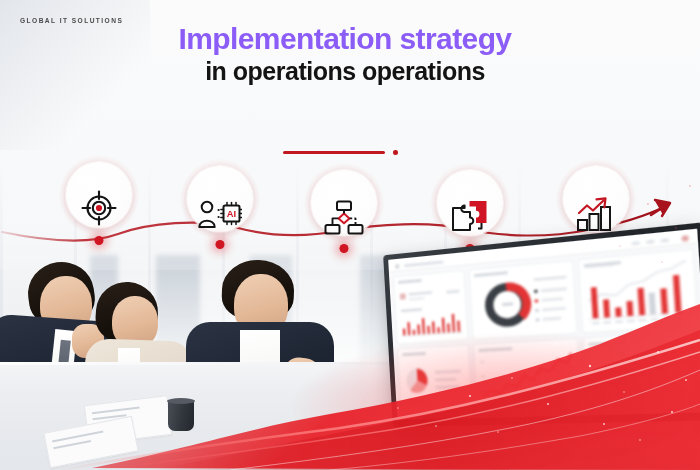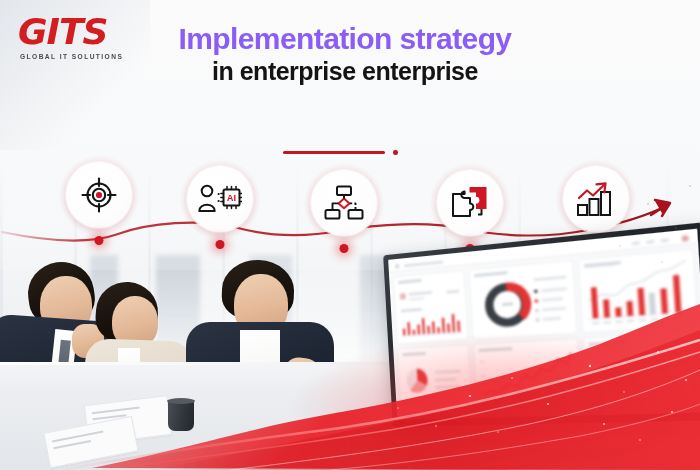--- a/index.html
+++ b/index.html
@@ -85,21 +85,21 @@
 
   .node { position:absolute; width:66px; height:66px; }
   .node .halo {
     position:absolute; inset:-7px; border-radius:50%;
     background:radial-gradient(circle,rgba(214,30,40,.14) 40%,rgba(214,30,40,0) 72%);
   }
   .node .disc {
     position:absolute; inset:0; border-radius:50%;
     background:radial-gradient(circle at 38% 30%,#ffffff 0%,#fdfdfd 62%,#fbf7f7 100%);
     box-shadow:0 2px 7px rgba(150,40,40,.16), 0 0 0 1px rgba(255,255,255,.9);
-    display:flex; align-items:center; justify-content:center;
+    display:flex; align-items:flex-end; justify-content:center;
   }
   .node .disc svg { display:block; }
   .node .pin {
     position:absolute; left:50%; bottom:-17px; transform:translateX(-50%);
     width:9px; height:9px; border-radius:50%; background:#cf1622;
     box-shadow:0 0 8px 4px rgba(214,25,35,.32);
   }
 
   
   .photo { position:absolute; left:0; top:248px; width:700px; height:222px; overflow:hidden; }
@@ -209,27 +209,26 @@
 
 <div id="stage">
 
   <div class="bg-office"></div>
   <div class="bg-windows"></div>
   <div class="bg-city"></div>
   <div class="bg-top-wash"></div>
   <div class="bg-corner-shade"></div>
 
   <div class="logo">
-    <div class="logo-word">GITS</div>
     <div class="logo-sub">GLOBAL IT SOLUTIONS</div>
   </div>
 
   <div class="headline">
     <div class="hl1">Implementation strategy</div>
-    <div class="hl3">in enterprise enterprise</div>
+    <div class="hl3">in operations operations</div>
   </div>
   <div class="divider">
     <div class="bar"></div>
     <div class="dot"></div>
   </div>
 
   <div class="timeline">
 
     <svg class="wave" viewBox="0 0 700 92">
       <defs>

